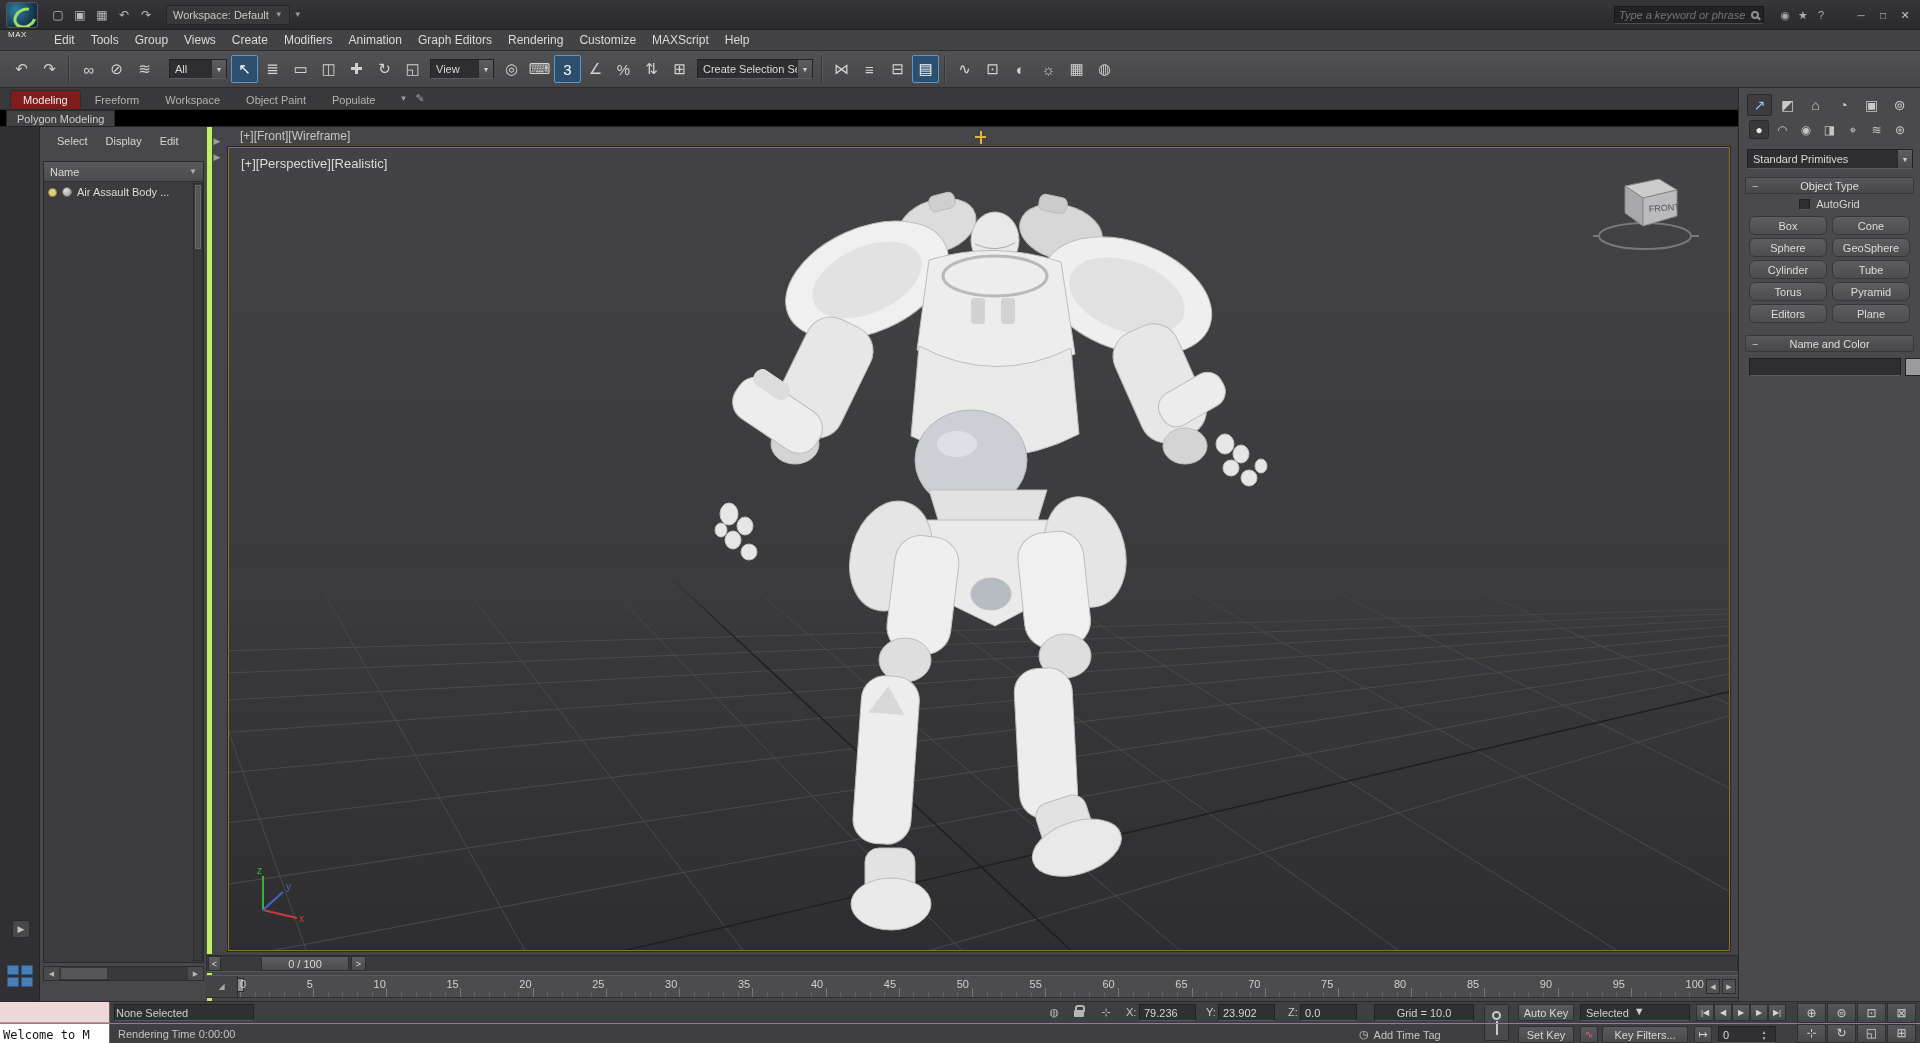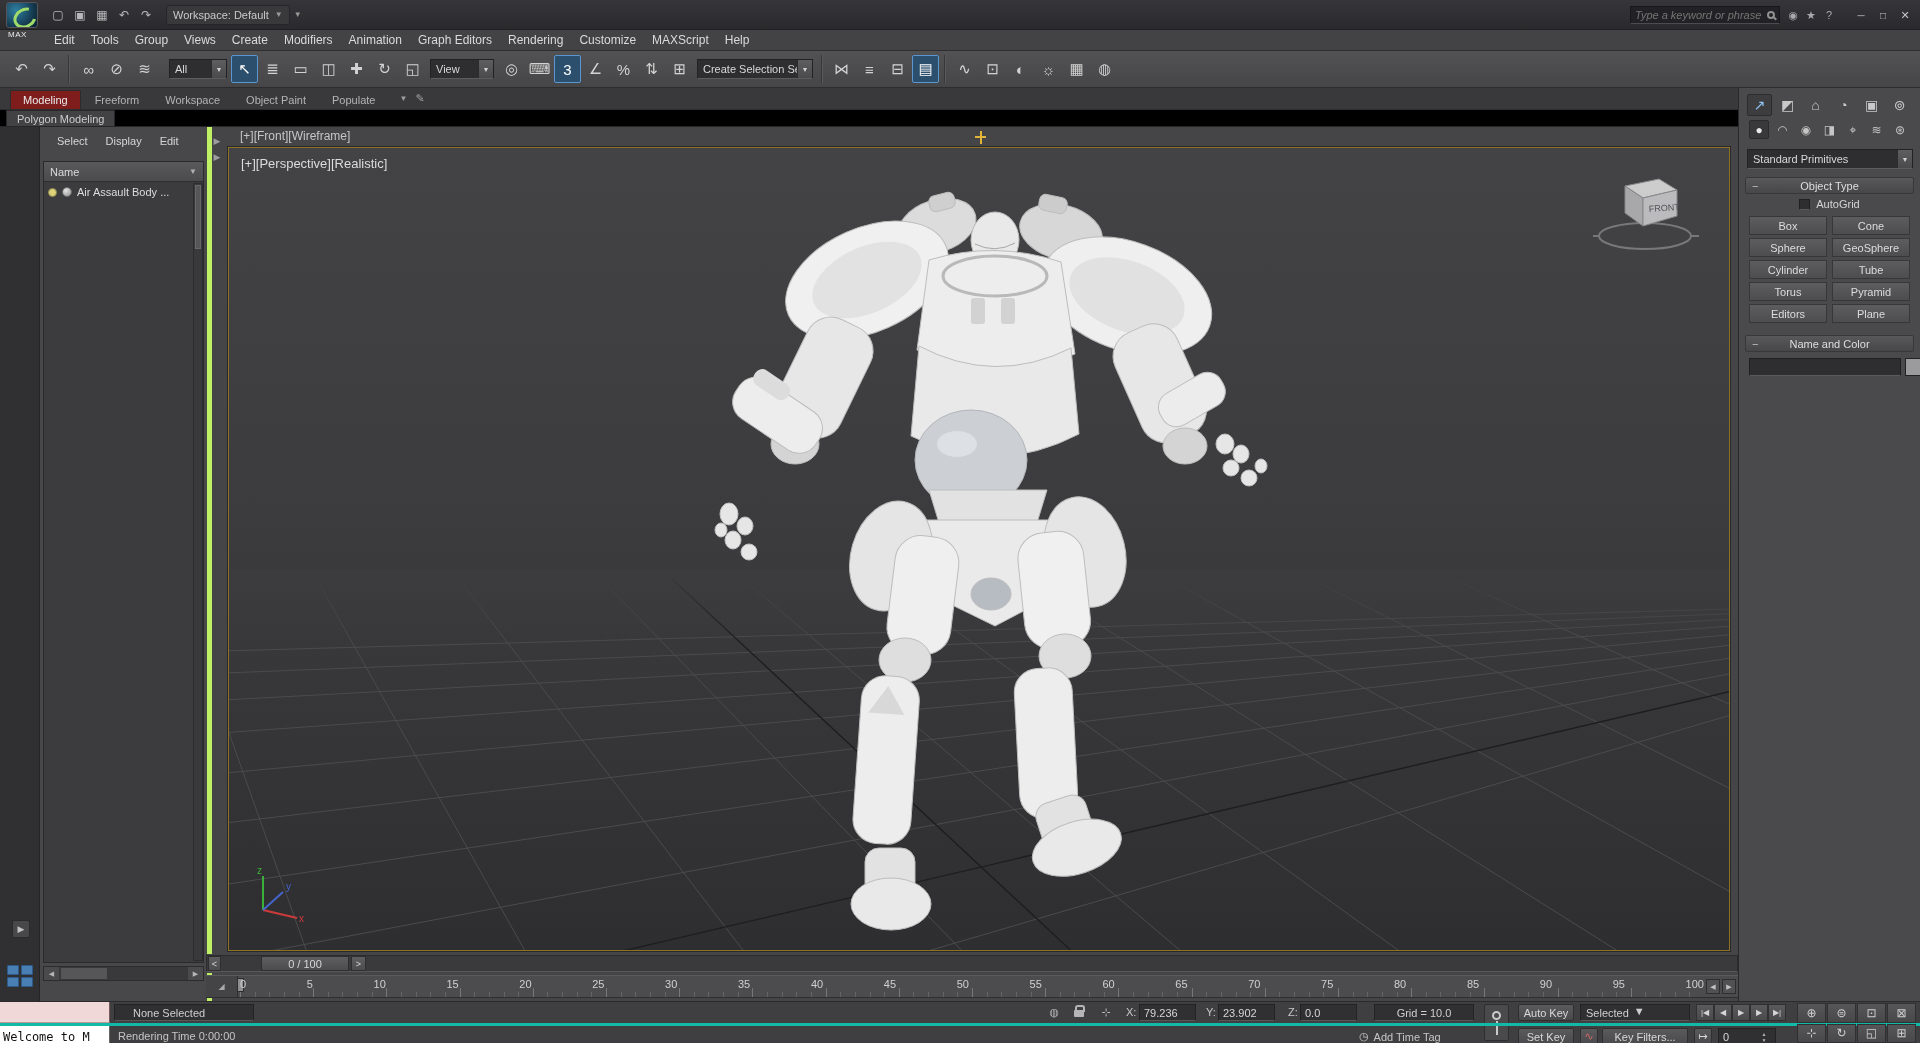--- a/index.html
+++ b/index.html
@@ -24,21 +24,21 @@
   .logo-caption { font-size:8px; color:#e8e8e8; margin:2px 0 0 4px; letter-spacing:.5px; }
   .qa-row { display:flex; align-items:center; gap:2px; margin-left:48px; }
   .qbtn { width:20px; height:20px; display:flex; align-items:center; justify-content:center;
     color:#b9b9bb; font-size:12px; border-radius:2px; }
   .workspace-combo { margin-left:10px; height:20px; padding:0 6px; display:flex; align-items:center; gap:6px;
     background:#39393c; border:1px solid #26262a; border-radius:2px; color:#c9c9c9; }
   .workspace-combo .arr { font-size:8px; color:#9a9a9a; }
   .qa-more { margin-left:4px; color:#9a9a9a; font-size:8px; }
   .tb-title { position:absolute; left:50%; top:0; transform:translateX(-50%); height:30px;
     display:flex; align-items:center; color:#cfcfcf; font-size:12px; white-space:pre; }
-  .tb-right { position:absolute; right:4px; top:0; height:30px; display:flex; align-items:center; gap:4px; }
+  .tb-right { position:absolute; right:4px; top:0; height:30px; display:flex; align-items:center; gap:12px; }
   .search-field { width:150px; height:18px; background:#222226; border:1px solid #18181b;
     border-bottom-color:#4c4c50; display:flex; align-items:center; padding:0 4px; gap:4px; }
   .search-field input { flex:1; background:transparent; border:none; outline:none;
     font-family:"Liberation Sans",sans-serif; font-style:italic; font-size:11px; color:#9a9a9a; min-width:0; }
   .mag { width:8px; height:8px; border:2px solid #8f8f8f; border-radius:50%; position:relative; flex:none; }
   .mag::after { content:""; position:absolute; width:5px; height:2px; background:#8f8f8f;
     right:-4px; bottom:-2px; transform:rotate(45deg); }
   .icbtn { width:18px; height:18px; display:flex; align-items:center; justify-content:center;
     color:#a9a9ab; font-size:11px; }
   .winctl { display:flex; margin-left:8px; }
@@ -172,41 +172,41 @@
   .cp-combo { margin:6px 8px 4px 8px; width:166px; }
   .rollout { position:relative; margin:8px 6px 0 6px; height:17px;
     background:linear-gradient(#58585a,#474749); border:1px solid #38383a; border-radius:2px;
     display:flex; align-items:center; justify-content:center; color:#dedede; }
   .rollout .minus { position:absolute; left:6px; color:#c2c2c2; }
   .autogrid-row { display:flex; align-items:center; justify-content:center; gap:6px; height:20px; color:#d4d4d4; }
   .checkbox { width:11px; height:11px; background:#2e2e30; border:1px solid #202022;
     border-bottom-color:#5a5a5c; }
   .obj-grid { display:grid; grid-template-columns:1fr 1fr; gap:3px 5px; padding:2px 10px 4px 10px; }
   .pbtn { height:19px; background:linear-gradient(#5d5d5f,#4d4d4f); border:1px solid #37373a;
-    border-radius:0; color:#dcdcdc; font-size:11px; display:flex; align-items:center; justify-content:center;
+    border-radius:6px; color:#dcdcdc; font-size:11px; display:flex; align-items:center; justify-content:center;
     font-family:"Liberation Sans",sans-serif; }
   .name-row { display:flex; align-items:center; gap:4px; padding:6px 10px; }
   .name-input { flex:1; height:18px; background:#2e2e30; border:1px solid #202022;
     border-bottom-color:#5a5a5c; color:#e0e0e0; padding:0 4px; font-size:11px; outline:none;
     font-family:"Liberation Sans",sans-serif; }
   .color-swatch { width:18px; height:18px; background:#9b9b9d; border:1px solid #222224; flex:none; }
 
   
   .statusbar { position:absolute; left:0; top:1001px; right:0; height:42px; background:#3f3f41;
     border-top:1px solid #2b2b2d; }
   .sb-row1 { position:absolute; left:0; top:0; right:0; height:21px; }
-  .sb-row2 { position:absolute; left:0; top:21px; right:0; height:21px; border-top:3px solid #14b8a6; }
+  .sb-row2 { position:absolute; left:0; top:21px; right:0; height:21px; border-top:1px solid #14b8a6; }
   .listener-pink { position:absolute; left:0; top:0; width:110px; height:21px; background:#f0d8d8;
     border-right:1px solid #775959; border-bottom:1px solid #b99; }
   .listener-white { position:absolute; left:0; top:0; width:110px; height:21px; background:#ffffff;
     border-right:1px solid #666; color:#111; font-family:"DejaVu Sans Mono",monospace; font-size:12px;
     display:flex; align-items:center; padding-left:3px; white-space:nowrap; overflow:hidden; }
   .sunken { background:#303032; border:1px solid #232325; border-bottom-color:#58585a; color:#cfcfcf; }
   .sel-status { position:absolute; left:114px; top:2px; width:140px; height:17px;
-    display:flex; align-items:center; padding:0 18px; }
+    display:flex; align-items:center; padding:0 1px; }
   .mini-icon { position:absolute; top:3px; width:16px; height:15px; display:flex; align-items:center;
     justify-content:center; color:#b9b9b9; font-size:11px; }
   .lock-icon { position:absolute; top:8px; width:10px; height:7px; background:#b5b5b5; border-radius:1px; }
   .lock-icon::before { content:""; position:absolute; top:-5px; left:1px; width:6px; height:5px;
     border:2px solid #b5b5b5; border-bottom:none; border-radius:3px 3px 0 0; }
   .coord-label { position:absolute; top:4px; color:#c8c8c8; }
   .coord-field { position:absolute; top:2px; width:57px; height:17px; display:flex; align-items:center;
     padding:0 4px; font-family:"Liberation Sans",sans-serif; font-size:11px; outline:none; }
   input.coord-field { color:#d6d6d6; }
   .grid-info { position:absolute; left:1374px; top:2px; width:100px; height:17px;

